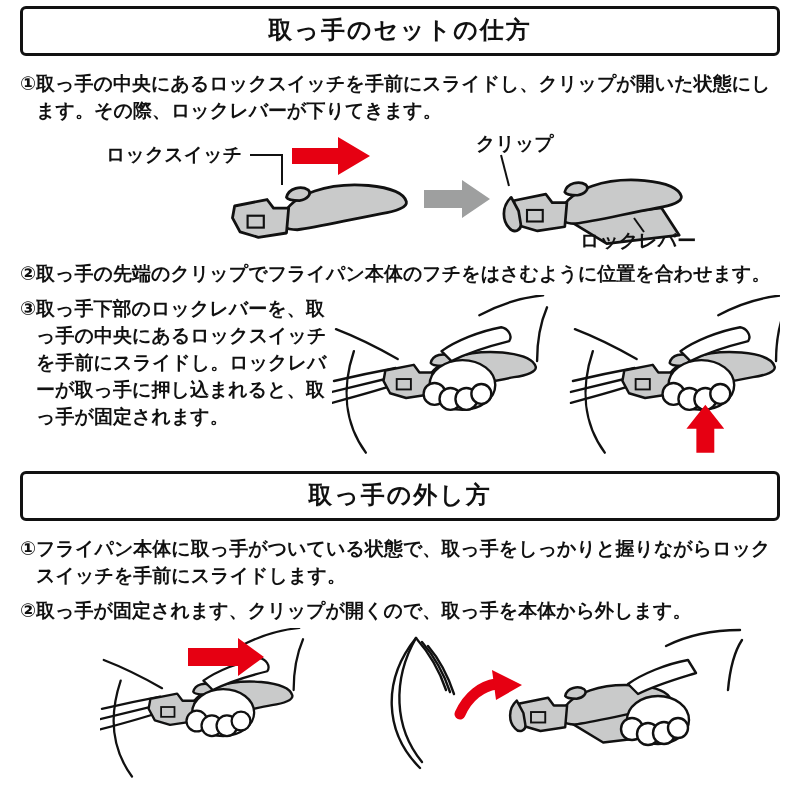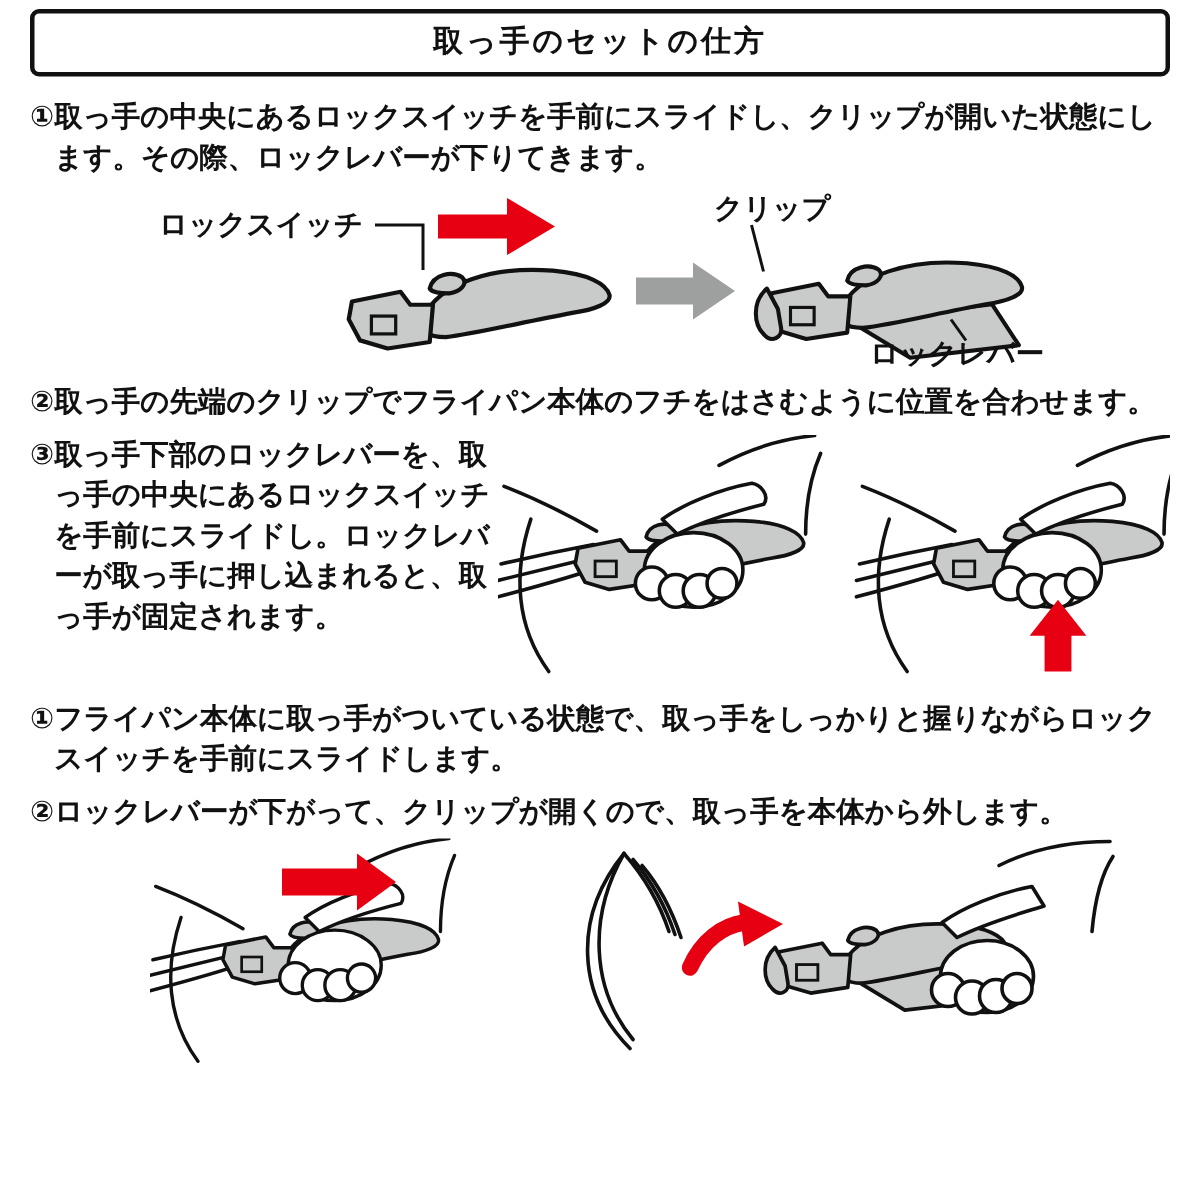--- a/index.html
+++ b/index.html
@@ -1,19 +1,19 @@
 <!DOCTYPE html>
 <html><head>
 <meta charset="utf-8">
 <style>
   html,body{margin:0;padding:0;width:800px;height:800px;background:#fff;overflow:hidden;}
   body{font-family:"DejaVu Sans",sans-serif;color:#111;}
   .page{width:760px;padding:6px 20px 0;}
   .titlebox{border:3px solid #111;border-radius:6px;text-align:center;
-    font-size:20px;font-weight:bold;padding:5px 0 7px;letter-spacing:2px;}
+    font-size:24px;font-weight:bold;padding:5px 0 7px;letter-spacing:2px;}
   .step{display:flex;font-size:19px;font-weight:bold;line-height:1.42;margin:0;}
   .step .num{flex:0 0 auto;}
   .mt16{margin-top:14px;} .mt10{margin-top:10px;} .mt8{margin-top:8px;} .mt6{margin-top:4px;}
   .row{display:flex;align-items:flex-start;}
   .step3text{width:312px;flex:0 0 auto;}
   svg{display:block;}
   .gfill{fill:#c9caca;stroke:#111;stroke-width:2.6;stroke-linejoin:round;}
   .wfill{fill:#ffffff;stroke:#111;stroke-width:2.4;stroke-linejoin:round;}
   .oline{fill:none;stroke:#111;stroke-width:2.4;stroke-linecap:round;}
   .thin{fill:none;stroke:#111;stroke-width:2;}
@@ -107,29 +107,32 @@
         </g>
         <g>
           <use href="#grip-scene" transform="translate(240,0)"></use>
         </g>
         <polygon class="red" points="375,110 394,134 384,134 384,158 366,158 366,134 356,134"></polygon>
       </svg>
     </div>
   </section>
 
   <section class="mt16">
+    <div class="titlebox">
+      <span>取っ手の外し方</span>
+    </div>
 
     <p class="step mt16">
       <span class="num">①</span>
       <span>フライパン本体に取っ手がついている状態で、取っ手をしっかりと握りながらロックスイッチを手前にスライドします。</span>
     </p>
 
     <p class="step mt8">
       <span class="num">②</span>
-      <span>ロックレバーが下がって、クリップが開くので、取っ手を本体から外します。</span>
+      <span>取っ手が固定されます、クリップが開くので、取っ手を本体から外します。</span>
     </p>
 
     <div class="mt6" style="margin-left:80px">
       <svg width="690" height="150" viewBox="0 0 690 150">
         <g>
           <use href="#grip-scene" transform="scale(0.94)"></use>
         </g>
         <polygon class="red" points="88,20 138,20 138,10 164,29 138,48 138,38 88,38"></polygon>
         <g transform="translate(262,0)">
           <g>

